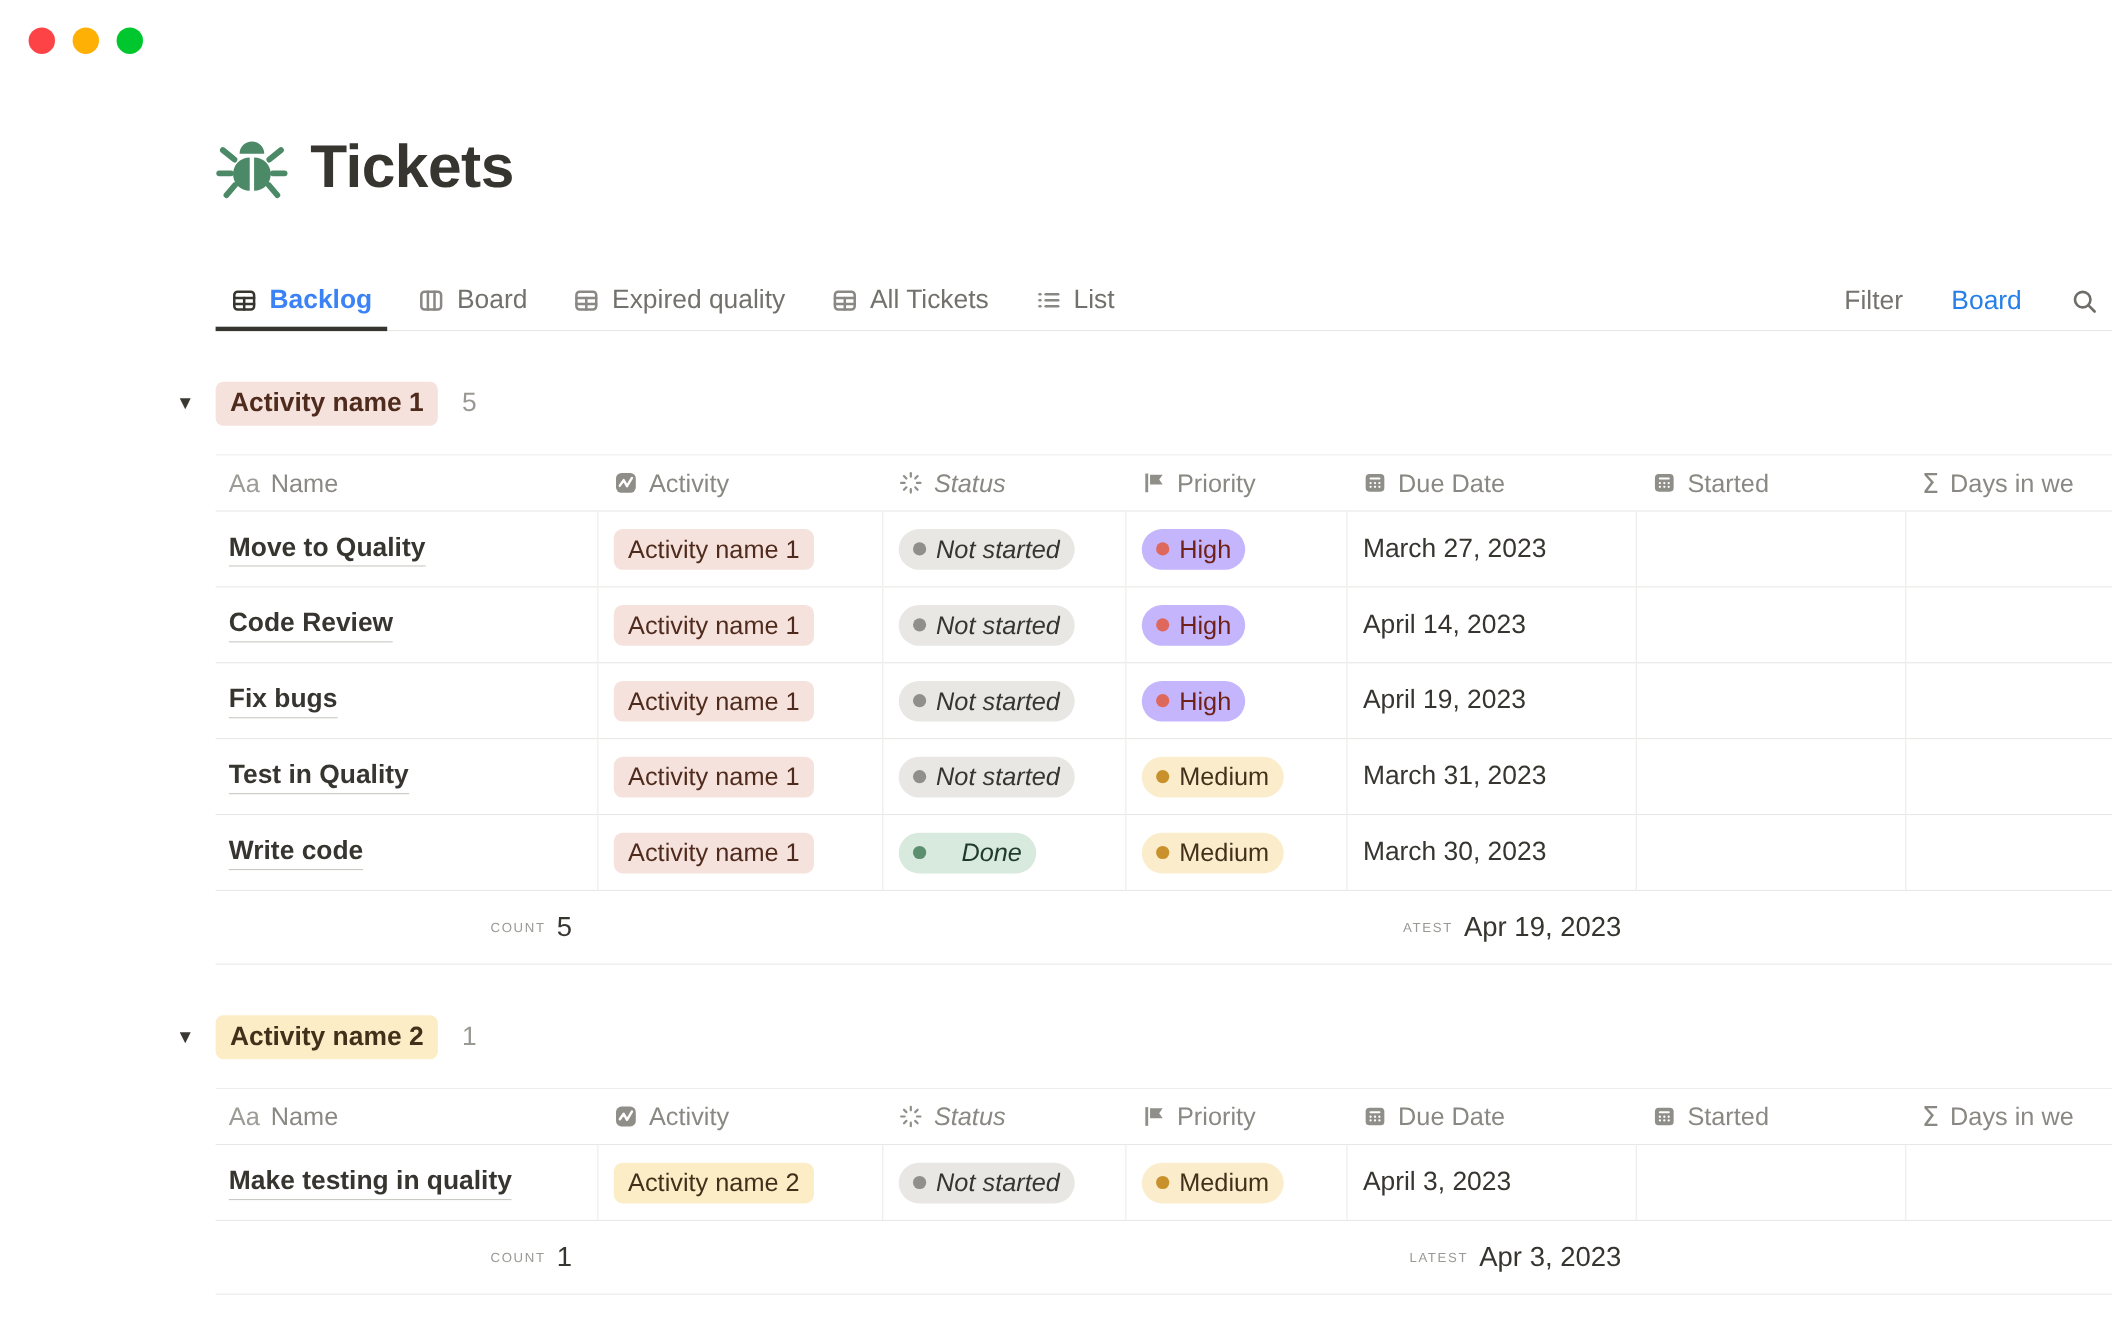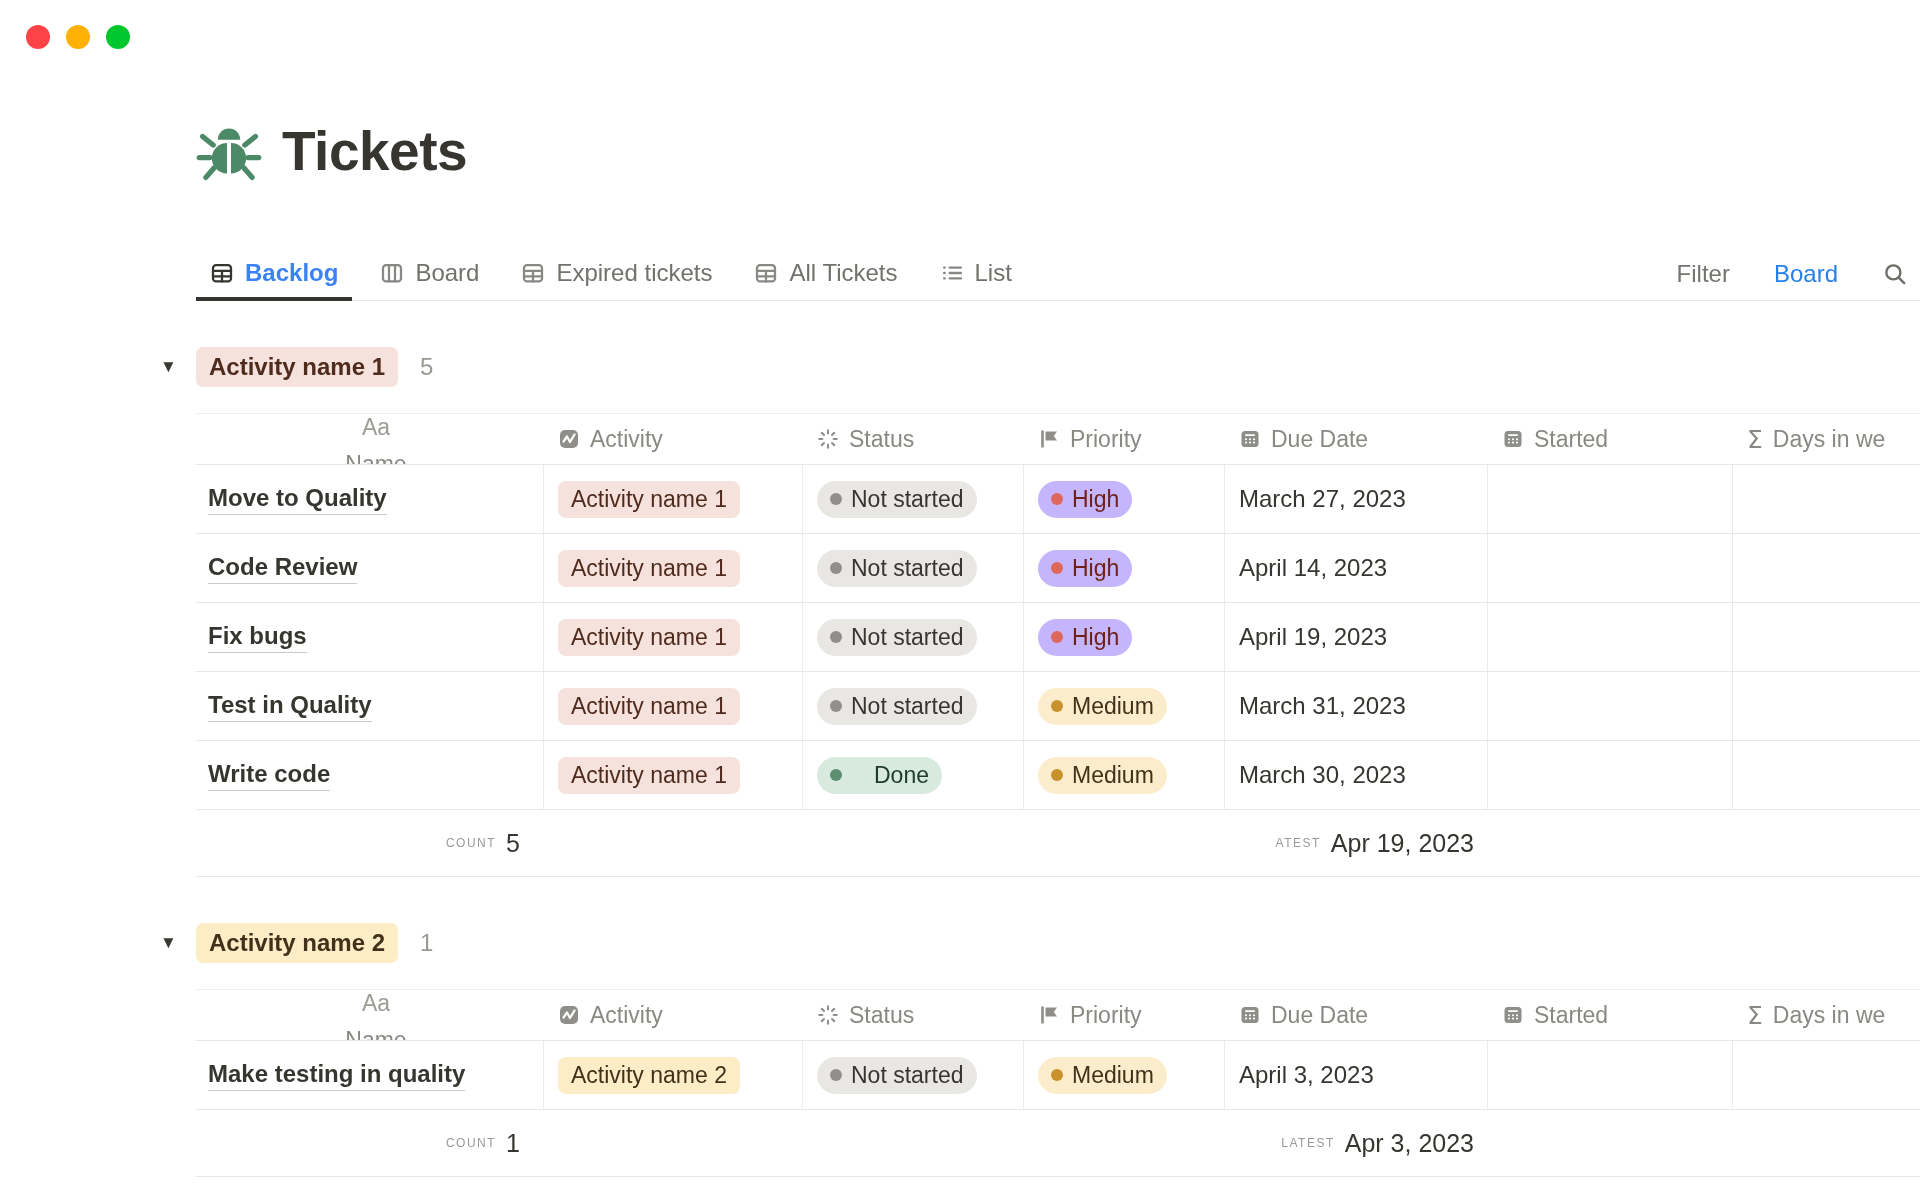--- a/index.html
+++ b/index.html
@@ -29,30 +29,30 @@
   .group-header{display:flex;align-items:center;margin-left:-36px;margin-top:44px;height:44px;}
   .toggle{width:36px;font-size:17px;color:#3A3833;cursor:pointer;flex:0 0 36px;}
   .group-pill{font-size:24px;font-weight:700;padding:6px 13px;border-radius:7px;white-space:nowrap;}
   .group-pill[data-variant="red"]{background:#F6E2DC;color:#4F2B1D;}
   .group-pill[data-variant="yellow"]{background:#FCEDC7;color:#42301A;}
   .group-count{margin-left:22px;font-size:24px;color:#9A9892;}
   
   .thead{display:flex;height:50px;margin-top:24px;border-top:1px solid #EFEEEB;border-bottom:1px solid #E9E8E6;}
   .hcell{display:flex;align-items:center;gap:10px;box-sizing:border-box;padding-left:14px;
          font-size:23px;color:#8A8883;cursor:pointer;white-space:nowrap;overflow:hidden;}
-  .hcell.c0{padding-left:12px;flex-direction:column;}
+  .hcell.c0{padding-left:12px;}
   .hglyph{font-size:23px;color:#9D9B95;}
   .hsigma{font-size:25px;color:#8A8883;font-family:"DejaVu Sans",sans-serif;}
   .trow{display:flex;height:68px;border-bottom:1px solid #E9E8E6;}
   .cell{display:flex;align-items:center;box-sizing:border-box;padding-left:14px;border-right:1px solid #EDECE9;overflow:hidden;}
   .cell.c6{border-right:none;}
   .cell.c0{padding-left:12px;}
   .c0{width:348px;flex:0 0 348px;}
   .c1{width:259px;flex:0 0 259px;}
-  .c2{width:221px;flex:0 0 221px;}
+  .c2{width:221px;flex:0 0 221px;font-style:italic;}
   .c3{width:201px;flex:0 0 201px;}
   .c4{width:263px;flex:0 0 263px;}
   .c5{width:245px;flex:0 0 245px;}
   .c6{width:300px;flex:0 0 300px;}
   .name-text{font-size:24px;font-weight:600;color:#373530;border-bottom:1.5px solid #CBC9C3;
              padding-bottom:2px;white-space:nowrap;cursor:pointer;}
   .date-text{font-size:24px;color:#373530;white-space:nowrap;}
   .pill{display:inline-flex;align-items:center;font-size:23px;white-space:nowrap;cursor:pointer;}
   .tag-pill{padding:5px 13px;border-radius:8px;}
   .tag-pill[data-variant="red"]{background:#F6E2DC;color:#4F2B1D;}
@@ -127,21 +127,21 @@
           </svg>
           <span>Board</span>
         </div>
         <div class="tab" data-active="false">
           <svg class="ticon" width="24" height="24" viewBox="0 0 20 20">
             <rect x="2.5" y="3.5" width="15" height="13.5" rx="2.5"></rect>
             <line x1="2.5" y1="8.2" x2="17.5" y2="8.2"></line>
               <line x1="2.5" y1="12.8" x2="17.5" y2="12.8"></line>
             <line x1="10" y1="8.2" x2="10" y2="17"></line>
           </svg>
-          <span>Expired tickets</span>
+          <span>Expired quality</span>
         </div>
         <div class="tab" data-active="false">
           <svg class="ticon" width="24" height="24" viewBox="0 0 20 20">
             <rect x="2.5" y="3.5" width="15" height="13.5" rx="2.5"></rect>
             <line x1="2.5" y1="8.2" x2="17.5" y2="8.2"></line>
               <line x1="2.5" y1="12.8" x2="17.5" y2="12.8"></line>
             <line x1="10" y1="8.2" x2="10" y2="17"></line>
           </svg>
           <span>All Tickets</span>
         </div>

